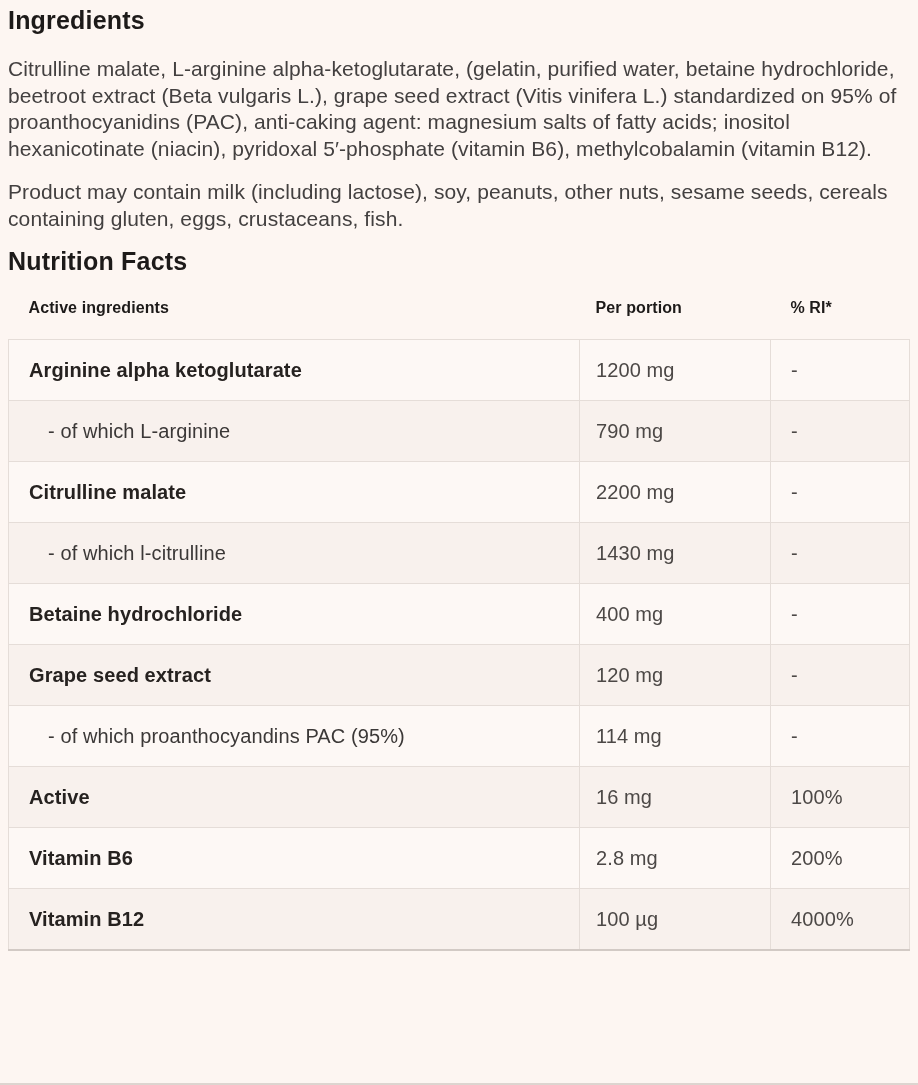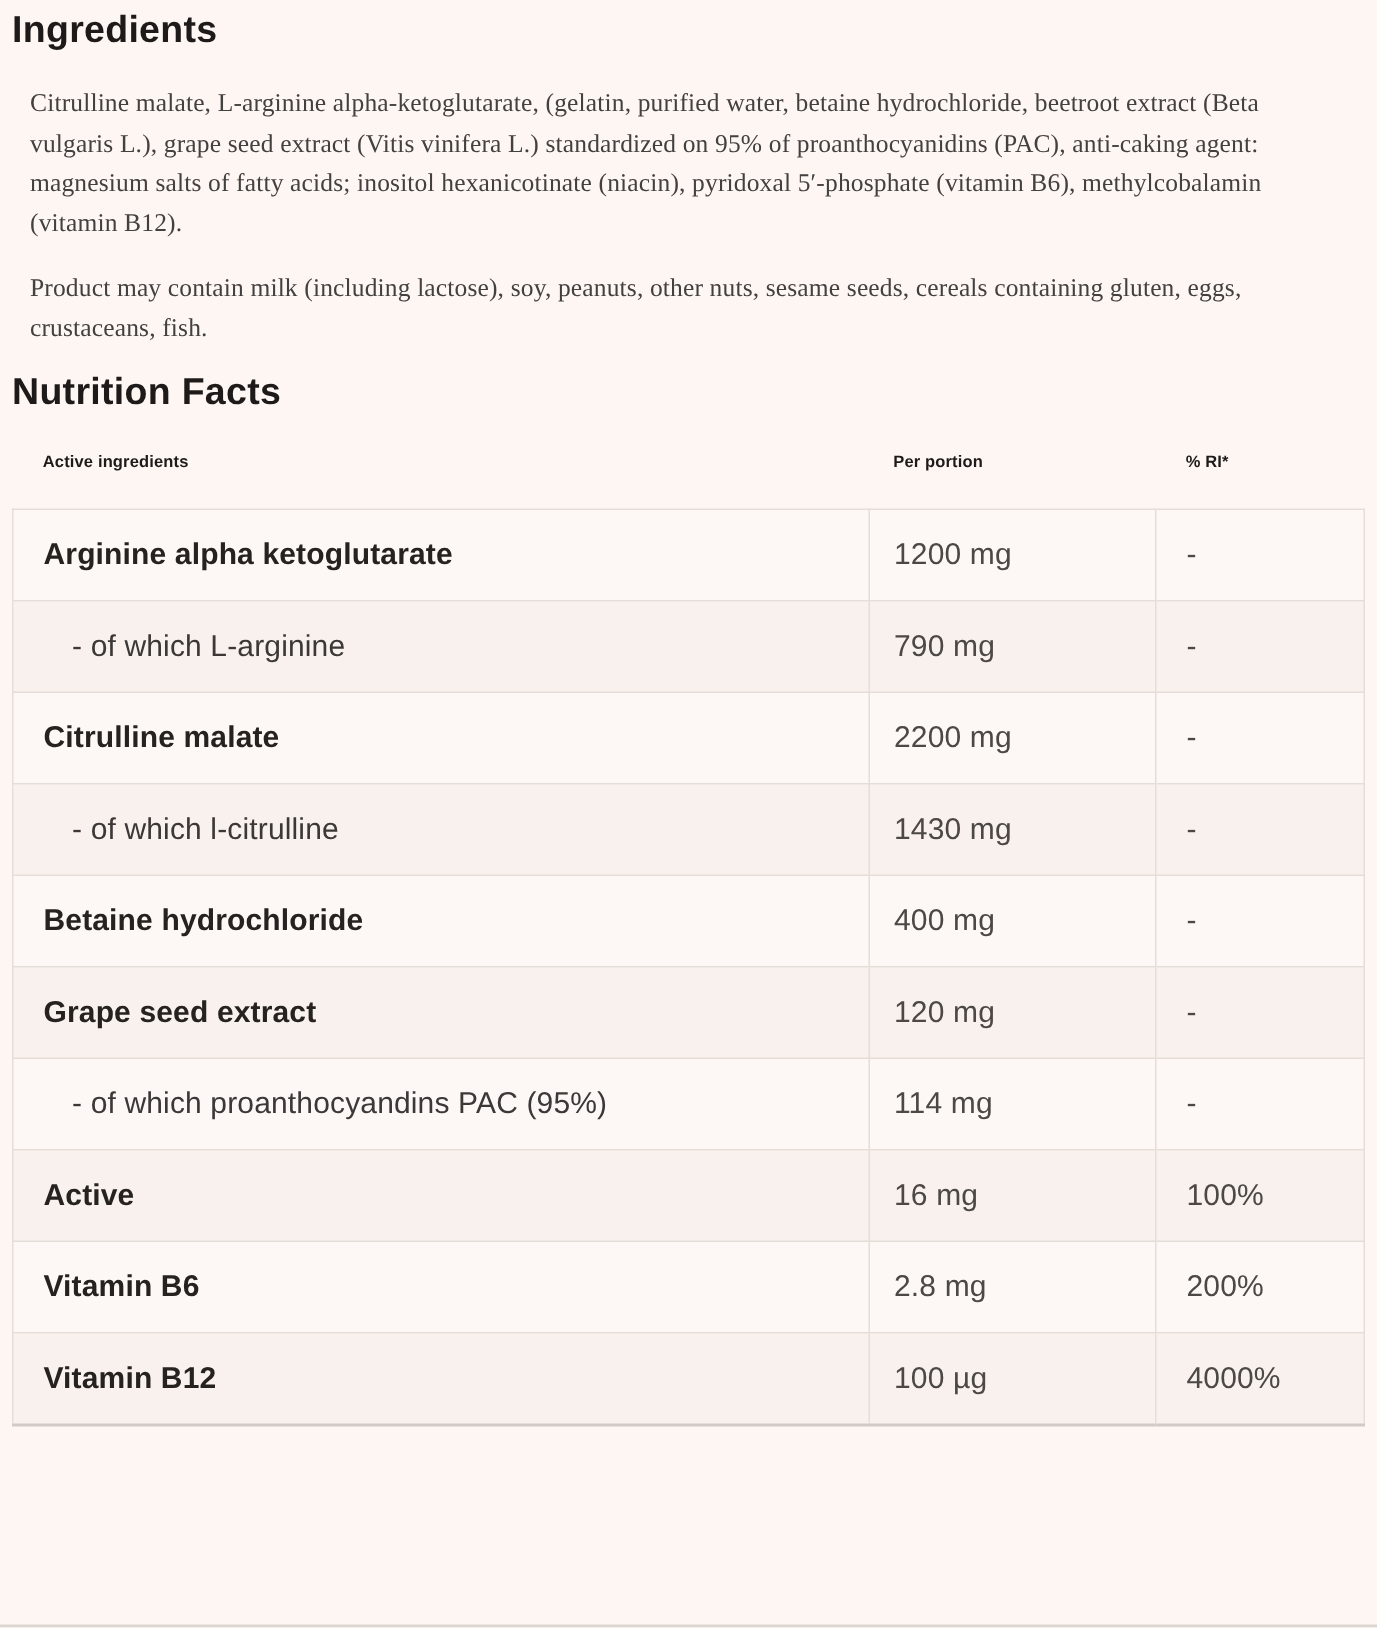--- a/index.html
+++ b/index.html
@@ -24,39 +24,39 @@
     content:"";position:absolute;left:0;right:0;bottom:0;height:2px;
     background:#ddd5d0;
   }
   .page{padding:4px 8px 0 8px;}
   h1.section-heading{
     margin:0;font-size:25px;line-height:32px;font-weight:700;
     color:var(--text-dark);letter-spacing:.2px;
   }
   h1.nutrition{margin-top:13px;}
   p.body-text{
-    margin:12px;font-size:17px;line-height:26.5px;color:var(--text-body);
-    letter-spacing:.1px;max-width:902px;font-family:Liberation Serif, serif;
+    margin:0;font-size:21px;line-height:26.5px;color:var(--text-body);
+    letter-spacing:.1px;max-width:902px;
   }
   p.first{margin-top:20px;}
   p.second{margin-top:17px;}
   .product-info{margin-top:13px;}
   .product-info p{
     margin:0;font-size:15px;line-height:25.5px;color:var(--text-body);
     letter-spacing:.1px;
   }
   table.nutrition-table{
     margin-top:20px;border-collapse:collapse;table-layout:fixed;
     width:901px;
   }
   .nutrition-table col.c1{width:571px;}
   .nutrition-table col.c2{width:191px;}
   .nutrition-table col.c3{width:139px;}
   .nutrition-table th{
-    text-align:left;font-size:11px;font-weight:700;color:var(--text-dark);
+    text-align:left;font-size:16px;font-weight:700;color:var(--text-dark);
     padding:2px 8px 22px 20px;line-height:18px;letter-spacing:.1px;
     background:transparent;border:none;
   }
   .nutrition-table th.h2c{padding-left:16px;}
   .nutrition-table th.h3c{padding-left:20px;}
   .nutrition-table td{
     border:1px solid var(--border);
     height:61px;vertical-align:middle;
     font-size:20px;line-height:20px;letter-spacing:.1px;
     padding:0 10px 0 16px;

